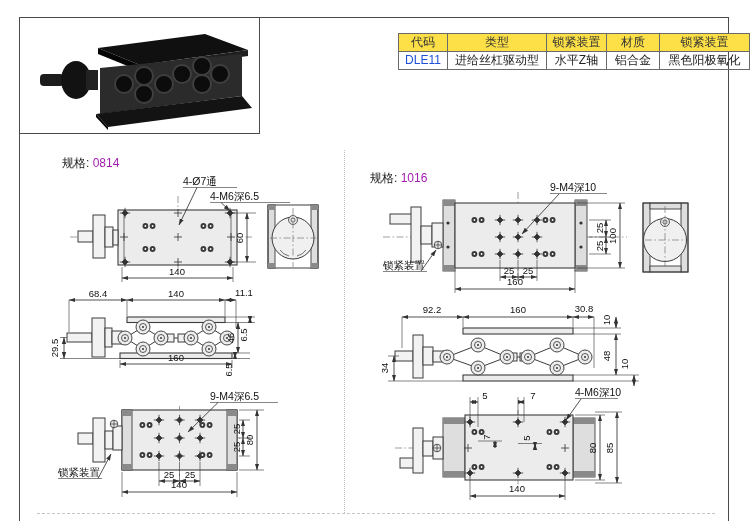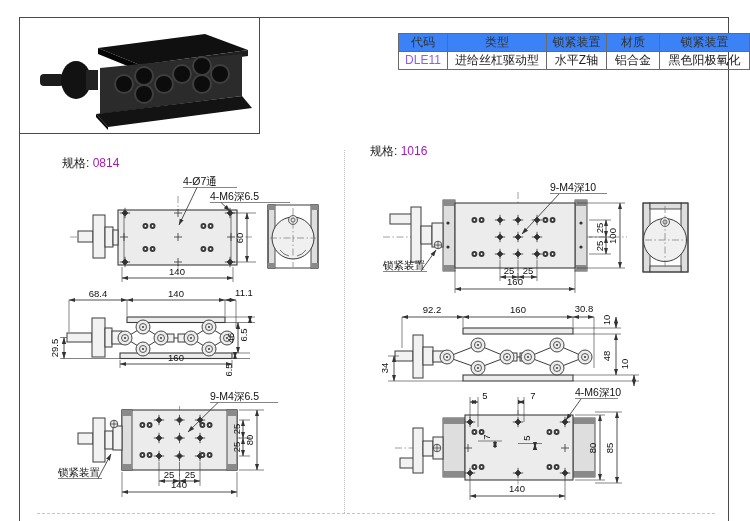--- a/index.html
+++ b/index.html
@@ -8,22 +8,22 @@
   .hrule{position:absolute;background:#4a4a4a;}
   .vrule{position:absolute;background:#4a4a4a;}
   .divider-dotted{position:absolute;border-left:1px dotted #bdbdbd;width:0;}
   .bottom-dashed{position:absolute;border-top:1px dashed #c6c6c6;height:0;}
   .photo-box{position:absolute;left:19px;top:17px;width:241px;height:117px;
              border:1px solid #4a4a4a;box-sizing:border-box;background:#fff;}
   
   .info-table{position:absolute;left:398px;top:33px;border-collapse:collapse;font-size:12px;}
   .info-table td,.info-table th{border:1px solid #6a6a6a;text-align:center;padding:0 4px;
                                 height:17px;line-height:15px;font-weight:normal;white-space:nowrap;}
-  .info-table thead th{background:#3b82f6;color:#333;}
-  .accent{color:#8b5cf6;}
+  .info-table thead th{background:#fde047;color:#333;}
+  .accent{color:#1d4ed8;}
   .code-cell{font-weight:bold;}
   
   .spec-label{position:absolute;font-size:12px;color:#222;}
   .spec-label .model{color:#a21caf;}
   
   svg{position:absolute;overflow:visible;}
   svg .ln{stroke:#3c3c3c;stroke-width:1;fill:none;}
   svg .thin{stroke:#3c3c3c;stroke-width:0.7;fill:none;}
   svg .body{fill:#ececec;stroke:#3c3c3c;stroke-width:1.1;}
   svg .cap{fill:#dedede;stroke:#3c3c3c;stroke-width:0.9;}
@@ -91,21 +91,21 @@
         <td>铝合金</td>
         <td>黑色阳极氧化</td>
       </tr>
     </tbody>
   </table>
 
   <div class="spec-label" style="left:62px;top:155px;">
     <span>规格:</span>
     <span class="model">0814</span>
   </div>
-  <div class="spec-label" style="left:370px;top:143px;">
+  <div class="spec-label" style="left:370px;top:170px;">
     <span>规格:</span>
     <span class="model">1016</span>
   </div>
 
   <svg width="0" height="0" style="position:absolute;">
     <defs>
       <marker id="ar" viewBox="0 0 10 10" refX="9.5" refY="5" markerWidth="8" markerHeight="8" orient="auto-start-reverse">
         <path d="M0,1.8 L10,5 L0,8.2 Z" fill="#333"></path>
       </marker>
       <g id="scr" stroke="#333" stroke-width="0.8">

